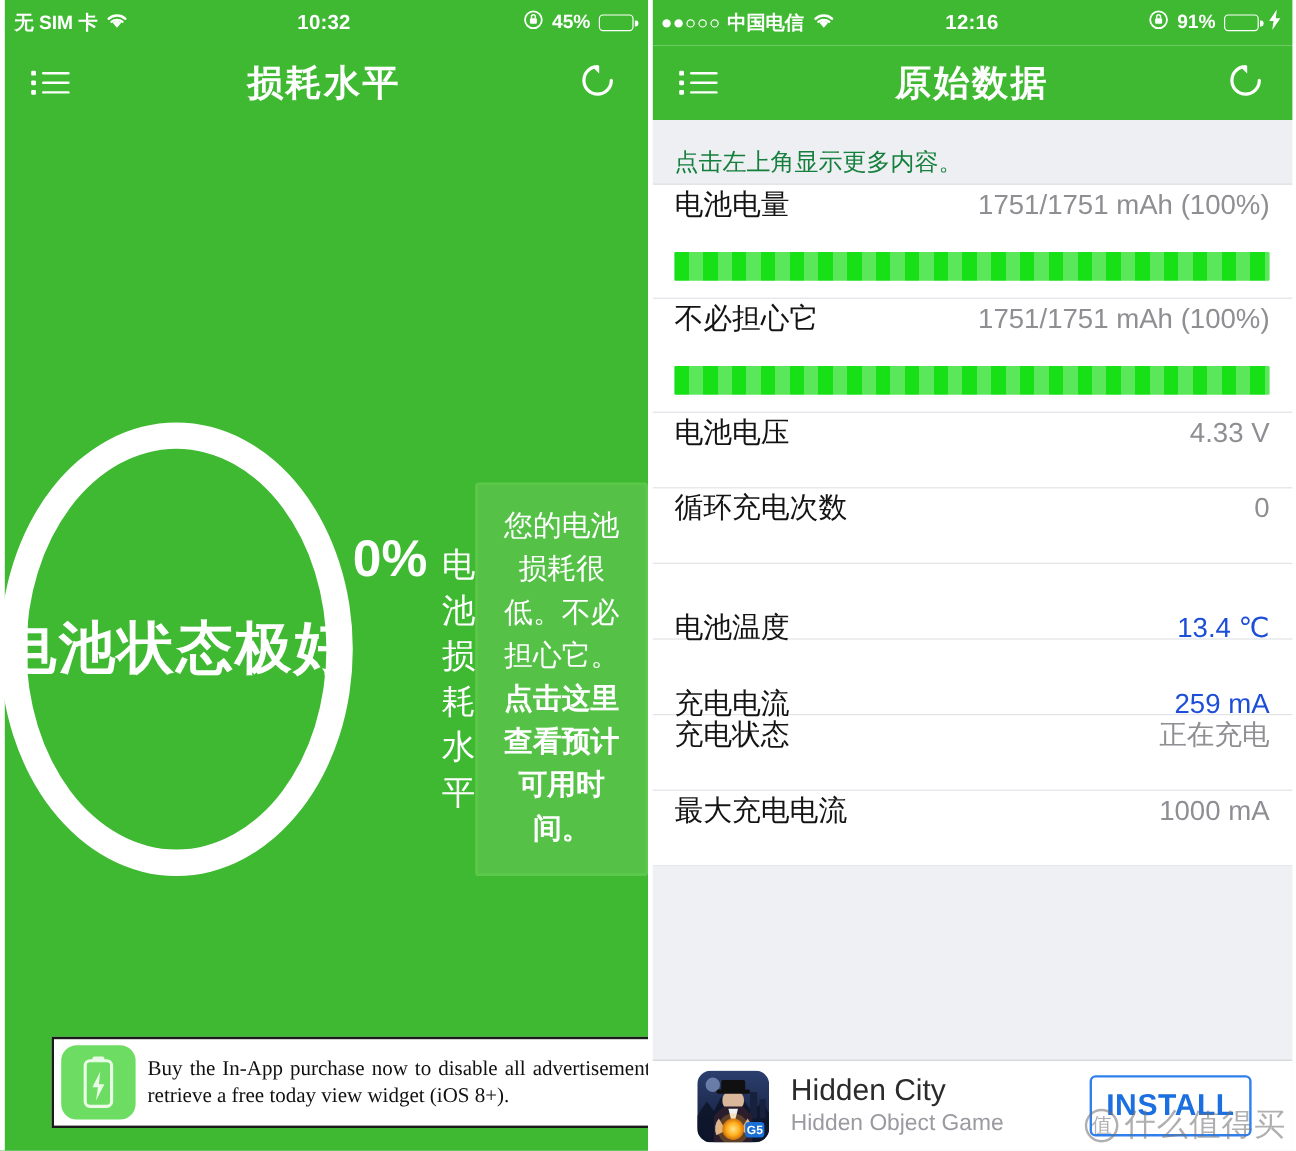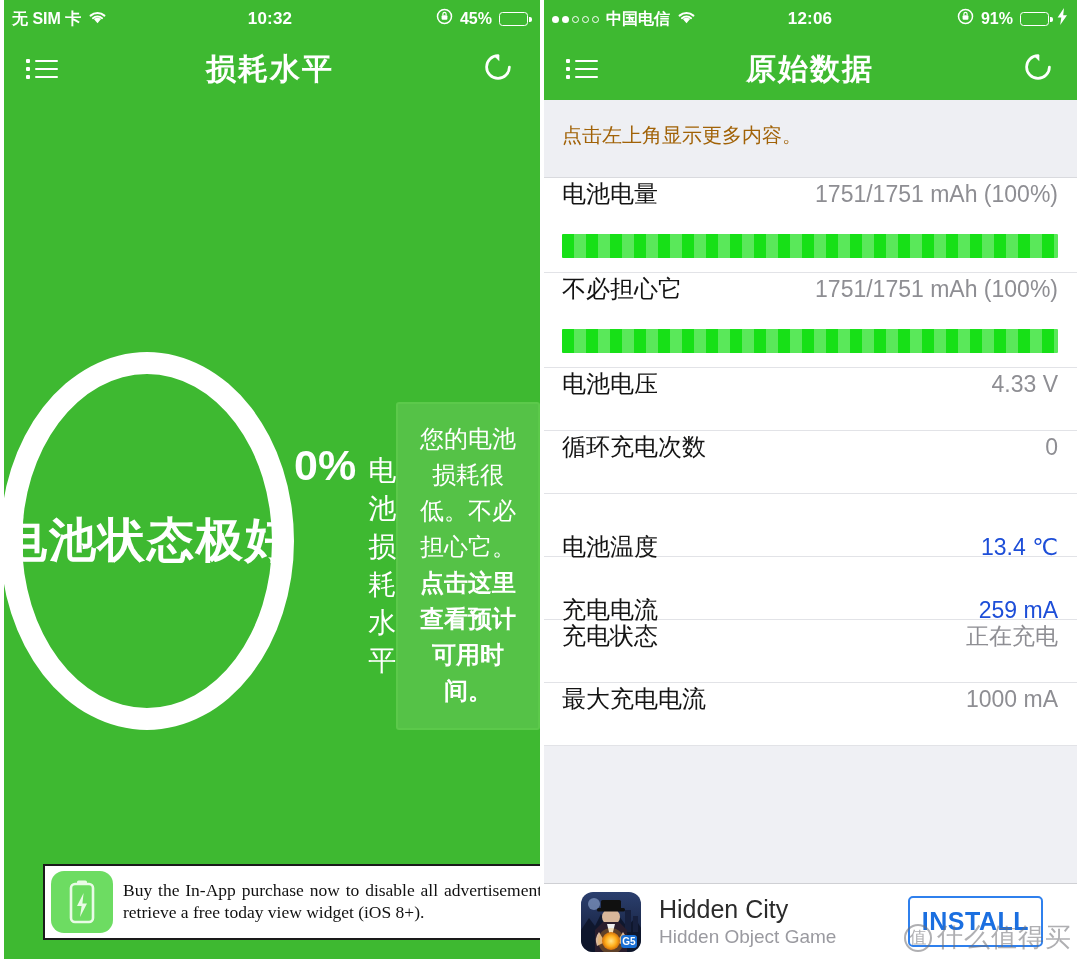--- a/index.html
+++ b/index.html
@@ -211,22 +211,22 @@
   
   .right-body {
     position: relative;
     height: 859px;
     background: #eff0f4;
     display: flex;
     flex-direction: column;
   }
   .hint-bar {
     background: #eeeff3;
-    padding: 22px 22px 28px;
-    color: #a16207;
+    padding: 22px 22px 4px;
+    color: #15803d;
     font-size: 20px;
     border-bottom: 1px solid #d9dade;
   }
   .rows { background: #ffffff; }
   .row {
     padding: 0 22px;
     border-bottom: 1px solid #e2e3e7;
     cursor: pointer;
   }
   .row-main {
@@ -412,21 +412,21 @@
         </span>
         <span class="carrier-text">中国电信</span>
         <span class="wifi-ico">
           <svg width="19" height="14" viewBox="0 0 19 14">
             <path d="M9.5 13.2 L5.9 8.9 A5.6 5.6 0 0 1 13.1 8.9 Z" fill="#fff"></path>
             <path d="M2.6 5.6 A10.4 10.4 0 0 1 16.4 5.6" stroke="#fff" stroke-width="2.1" fill="none" stroke-linecap="round"></path>
             <path d="M4.9 8.2 A7 7 0 0 1 14.1 8.2" stroke="#fff" stroke-width="1.9" fill="none" stroke-linecap="round"></path>
           </svg>
         </span>
       </div>
-      <div class="sb-mid">12:06</div>
+      <div class="sb-mid">12:16</div>
       <div class="sb-right">
         <span class="lock-ico">
           <svg width="17" height="17" viewBox="0 0 17 17">
             <circle cx="8.5" cy="8.5" r="7" stroke="#fff" stroke-width="1.5" fill="none"></circle>
             <rect x="5.6" y="7.2" width="5.8" height="4.6" rx="1" fill="#fff"></rect>
             <path d="M6.9 7.2 V5.9 a1.6 1.6 0 0 1 3.2 0 V7.2" stroke="#fff" stroke-width="1.2" fill="none"></path>
           </svg>
         </span>
         <span class="pct">91%</span>
         <span class="battery">

